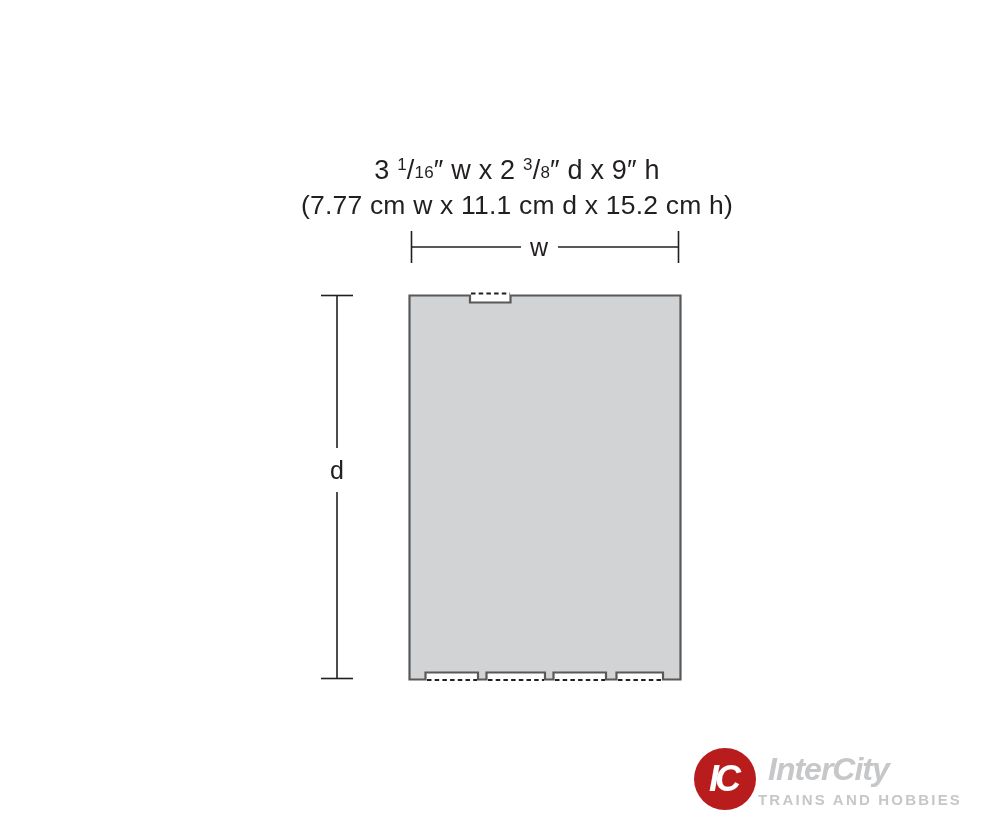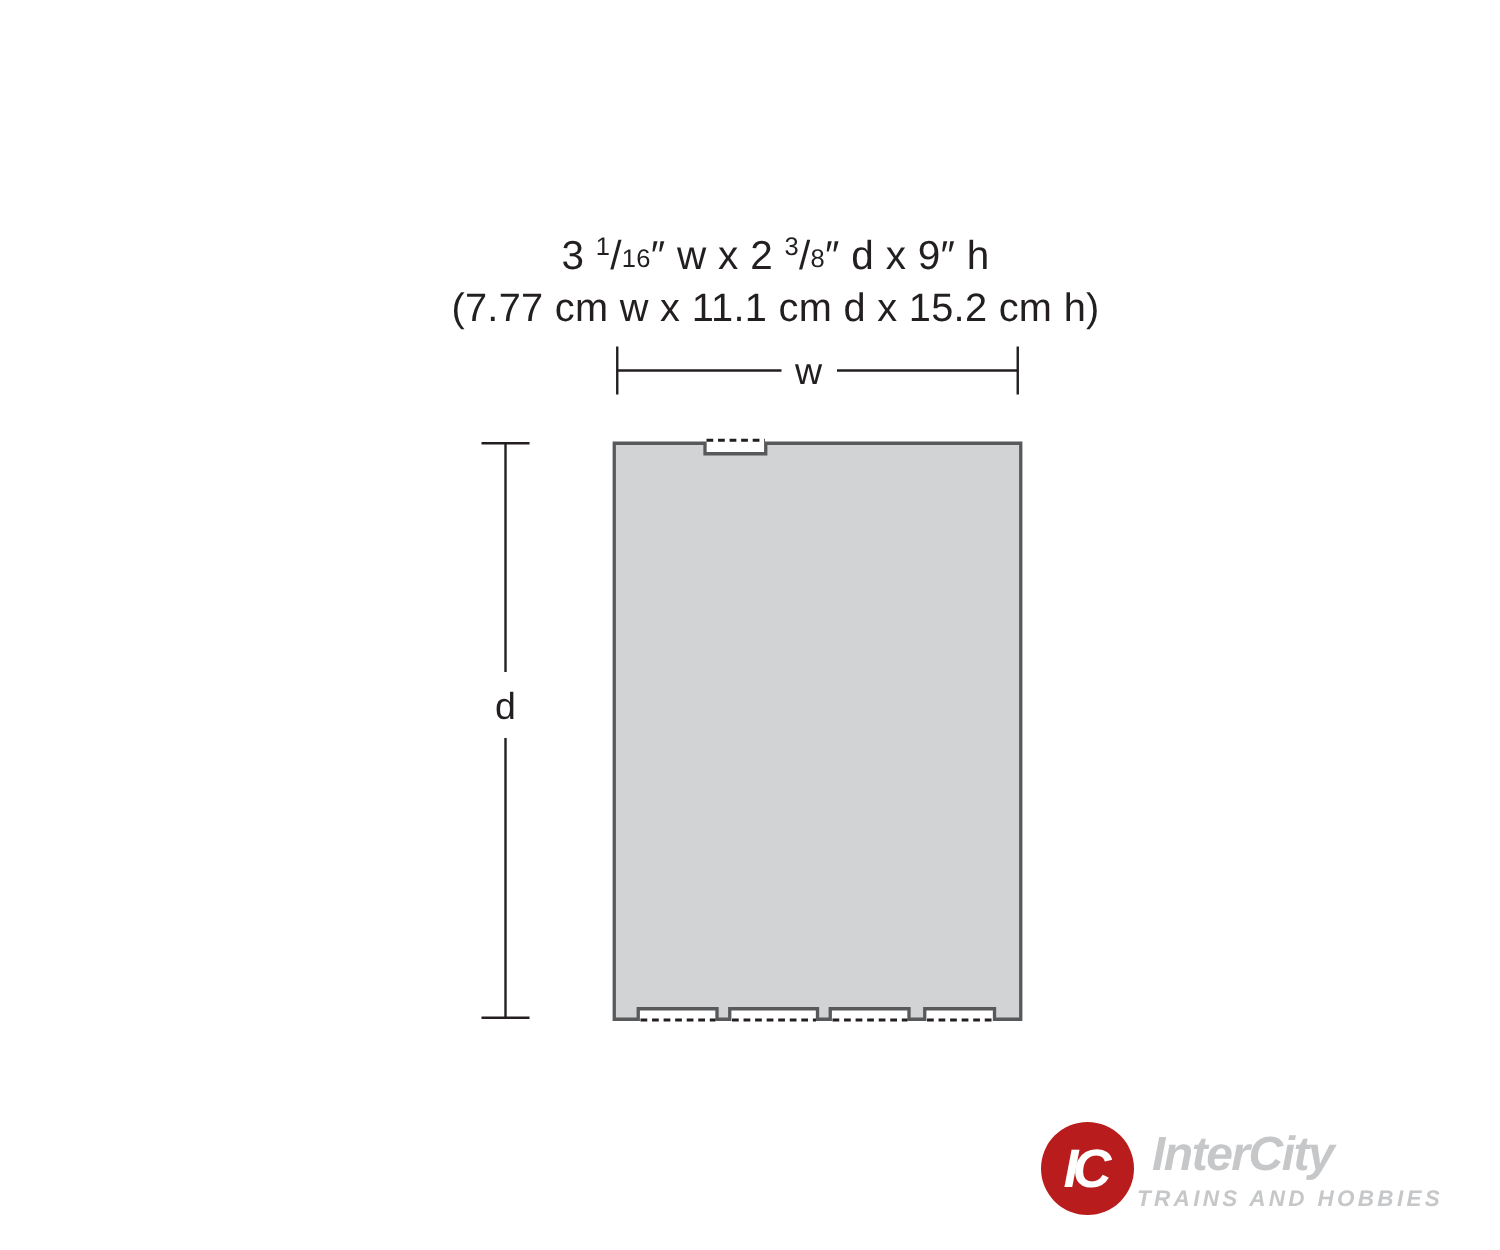--- a/index.html
+++ b/index.html
@@ -88,21 +88,20 @@
     line-height: 46px;
     white-space: nowrap;
     margin-left: 12px;
   }
   .logo-tagline {
     position: absolute;
     left: 64px;
     top: 45px;
     font-size: 15px;
     font-weight: bold;
-    font-style: italic;
     letter-spacing: 2.2px;
     white-space: nowrap;
   }
 </style>
 </head>
 <body>
 
 <div class="canvas">
 
   <div class="title-block">

